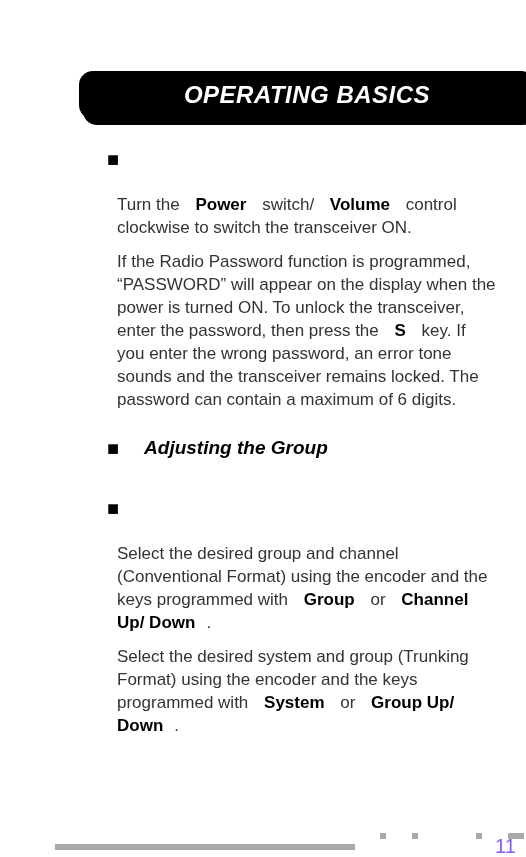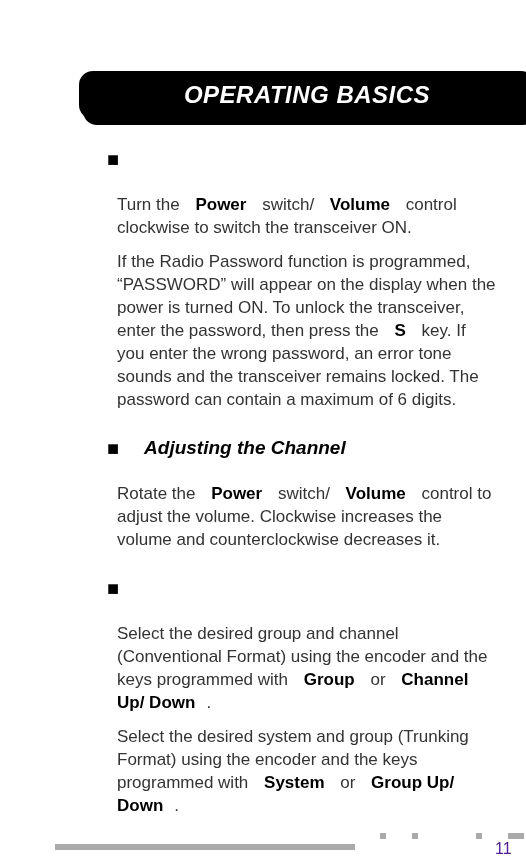--- a/index.html
+++ b/index.html
@@ -15,21 +15,21 @@
   .sec-head { display: flex; align-items: flex-start; margin-bottom: 8px; }
   .bullet { font-size: 20px; color: #000; margin-right: 14px; line-height: 24px; }
   .sec-title { font-size: 19px; font-weight: bold; font-style: italic; line-height: 24px; }
   .para { font-size: 17px; line-height: 23px; color: #333; margin-left: 32px; margin-bottom: 10px; }
   .para strong { color: #000; }
   .footer { position: absolute; bottom: 0; left: 0; right: 0; height: 30px; }
   .footer-bar { position: absolute; bottom: 18px; left: 0; width: 300px; height: 6px; background: #aaa; }
   .footer-ticks { position: absolute; bottom: 18px; left: 410px; display: flex; gap: 4px; }
   .tick { width: 6px; height: 6px; background: #aaa; }
   .tick.wide { width: 16px; }
-  .page-num { position: absolute; bottom: 10px; left: 440px; font-size: 16px; color: #4c1d95; }
+  .page-num { position: absolute; bottom: 10px; left: 440px; font-size: 20px; color: #8b5cf6; }
   .tick-group-l { position: absolute; bottom: 18px; left: 314px; display: flex; gap: 4px; }
 </style>
 </head>
 <body>
 
 <div class="page">
   <div class="header-wrap">
     <div class="header-shadow"></div>
     <div class="header">
       <div class="header-inner">
@@ -44,23 +44,22 @@
       <div class="sec-head">
         <span class="bullet">■</span>
       </div>
       <p class="para">Turn the <strong>Power</strong> switch/ <strong>Volume</strong> control clockwise to switch the transceiver ON.</p>
       <p class="para">If the Radio Password function is programmed, “PASSWORD” will appear on the display when the power is turned ON.  To unlock the transceiver, enter the password, then press the <strong>S</strong> key.  If you enter the wrong password, an error tone sounds and the transceiver remains locked.  The password can contain a maximum of 6 digits.</p>
     </div>
 
     <div class="section">
       <div class="sec-head">
         <span class="bullet">■</span>
-        <span class="sec-title">Adjusting the Channel</span>
+        <span class="sec-title">Adjusting the Group</span>
       </div>
-      <p class="para">Rotate the <strong>Power</strong> switch/ <strong>Volume</strong> control to adjust the volume.  Clockwise increases the volume and counterclockwise decreases it.</p>
     </div>
 
     <div class="section">
       <div class="sec-head">
         <span class="bullet">■</span>
       </div>
       <p class="para">Select the desired group and channel (Conventional Format) using the encoder and the keys programmed with <strong>Group</strong> or <strong>Channel Up/ Down</strong>.</p>
       <p class="para">Select the desired system and group (Trunking Format) using the encoder and the keys programmed with <strong>System</strong> or <strong>Group Up/ Down</strong>.</p>
     </div>
 

